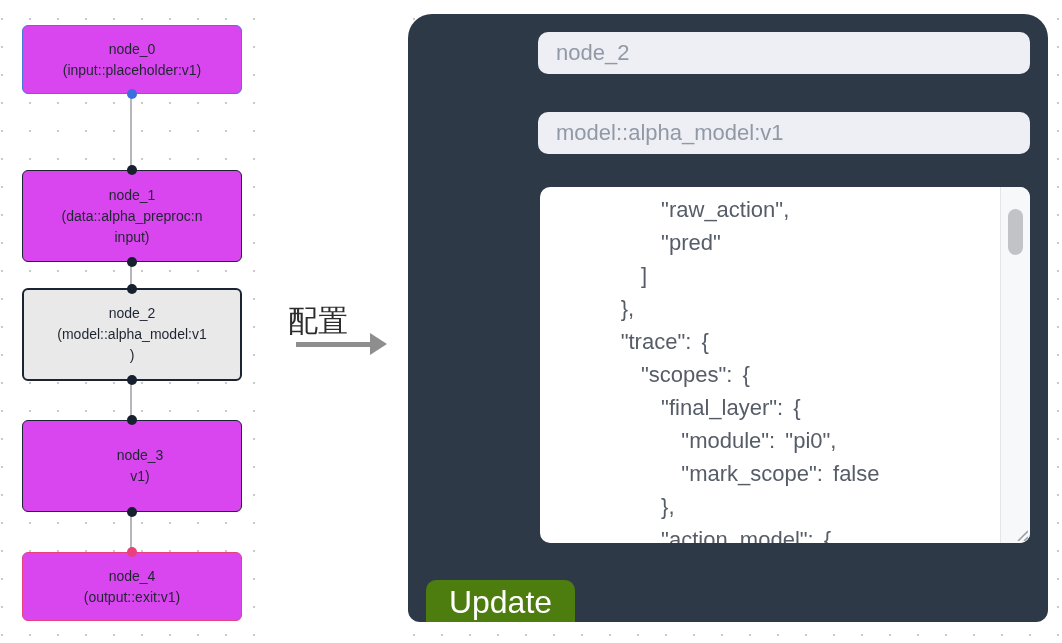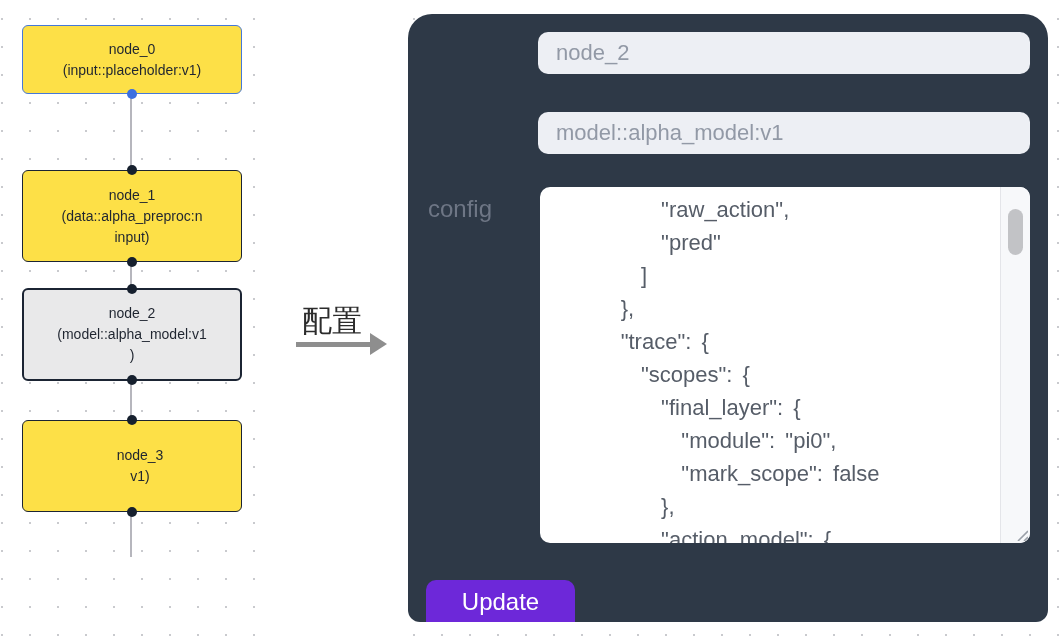--- a/index.html
+++ b/index.html
@@ -10,40 +10,40 @@
   
   .dotgrid { position:absolute; top:0; height:643px;
              background-image: radial-gradient(circle, #c9cace 1.1px, rgba(0,0,0,0) 1.4px);
              background-size: 28px 28px; }
   .dotgrid.left  { left:0;   width:281px; background-position:16px 5px; }
   .dotgrid.right { left:396px; width:666px; background-position:4px 5px; }
 
   
   .edge-line { position:absolute; left:130px; top:93px; width:2px; height:464px;
                background:#b6b6bd; z-index:1; }
-  .flow-node { position:absolute; left:22px; width:220px; background:#fde047;
+  .flow-node { position:absolute; left:22px; width:220px; background:#d946ef;
                border:1.5px solid #1b2433; border-radius:6px; z-index:2;
                display:flex; flex-direction:column; align-items:center; justify-content:center;
                text-align:center; cursor:pointer; }
   .flow-node .nline { font-size:14px; line-height:21px; color:#1f2530; font-weight:500;
                       white-space:pre; }
   .n0 { top:25px;  height:69px; border-color:#4678d8; }
   .n1 { top:170px; height:92px; }
   .n2 { top:288px; height:93px; background:#e9e9ea; border-width:2.5px; }
   .n3 { top:420px; height:92px;padding-left:16px; }
   .n4 { top:552px; height:69px; border-color:#e8417d; }
   .handle { position:absolute; left:calc(50% - 5px); width:10px; height:10px;
             border-radius:50%; background:#16202e; z-index:3; }
   .handle.top { top:-6px; }
   .handle.bottom { bottom:-6px; }
   .handle.blue { background:#3b6fe0; }
   .handle.pink { background:#e8417d; }
 
   
-  .transfer-label { position:absolute; left:288px; top:301px; width:88px; text-align:center;
+  .transfer-label { position:absolute; left:288px; top:301px; width:88px; text-align:left;
                     font-size:30px; color:#2c2c2c; z-index:2; }
   .arrow-shaft { position:absolute; left:296px; top:342px; width:76px; height:5px;
                  background:#8e8e8e; z-index:2; }
   .arrow-head  { position:absolute; left:370px; top:333px; width:0; height:0;
                  border-top:11.5px solid rgba(0,0,0,0); border-bottom:11.5px solid rgba(0,0,0,0);
                  border-left:17px solid #8e8e8e; z-index:2; }
 
   
   .panel { position:absolute; left:408px; top:14px; width:640px; height:608px;
            background:#2e3947; border-radius:24px 24px 12px 12px; overflow:hidden; z-index:4; }
@@ -65,22 +65,22 @@
                     padding:6px 0 0 20px; overflow:hidden; }
   .cfg-line { white-space:pre; font-size:22px; line-height:33px; color:#565d68;
               word-spacing:4px; }
   .config-scrollbar { position:absolute; right:0; top:0; width:30px; height:100%;
                       background:#f7f8fa; border-left:1px solid #e4e5e9; }
   .config-thumb { position:absolute; left:7px; top:22px; width:15px; height:46px;
                   background:#c2c3c6; border-radius:8px; }
   .resize-grip { position:absolute; right:2px; bottom:2px; width:14px; height:14px; }
 
   .update-btn { position:absolute; left:18px; top:566px; width:149px; height:58px;
-                background:#6d28d9; border:none; border-radius:10px; color:#ffffff;
-                font-family:"Liberation Sans", sans-serif; font-size:24px; font-weight:500;
+                background:#4d7c0f; border:none; border-radius:10px; color:#ffffff;
+                font-family:"Liberation Sans", sans-serif; font-size:32px; font-weight:500;
                 text-align:center; padding-bottom:14px; cursor:pointer; }
 </style>
 </head>
 <body>
 
 <div class="root">
 
   <div class="dotgrid left"></div>
   <div class="dotgrid right"></div>
 
@@ -108,34 +108,38 @@
     <span class="handle bottom"></span>
   </div>
 
   <div class="flow-node n3">
     <div class="nline">node_3</div>
     <div class="nline">v1)</div>
     <span class="handle top"></span>
     <span class="handle bottom"></span>
   </div>
 
+  <div class="flow-node n4">
+    <div class="nline">node_4</div>
+    <div class="nline">(output::exit:v1)</div>
+    <span class="handle top pink"></span>
+  </div>
 
   <div class="transfer-label">配置</div>
   <div class="arrow-shaft"></div>
   <div class="arrow-head"></div>
 
   <div class="panel">
 
     <div class="field-label lbl-id">ID</div>
     <input class="text-input inp-id" type="text" value="node_2" style="">
 
     <div class="field-label lbl-type">type</div>
     <input class="text-input inp-type" type="text" value="model::alpha_model:v1" style="">
 
-    <div class="field-label lbl-config">config</div>
 
     <div class="config-box">
       <div class="config-content">
         <div class="cfg-line">          "raw_action",</div>
         <div class="cfg-line">          "pred"</div>
         <div class="cfg-line">        ]</div>
         <div class="cfg-line">      },</div>
         <div class="cfg-line">      "trace": {</div>
         <div class="cfg-line">        "scopes": {</div>
         <div class="cfg-line">          "final_layer": {</div>

